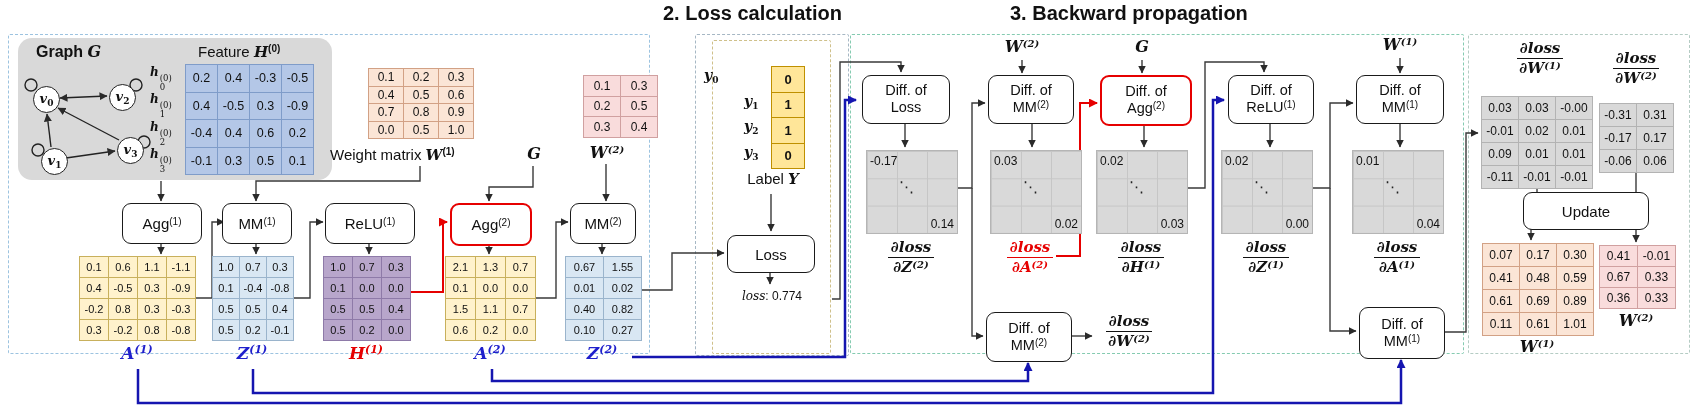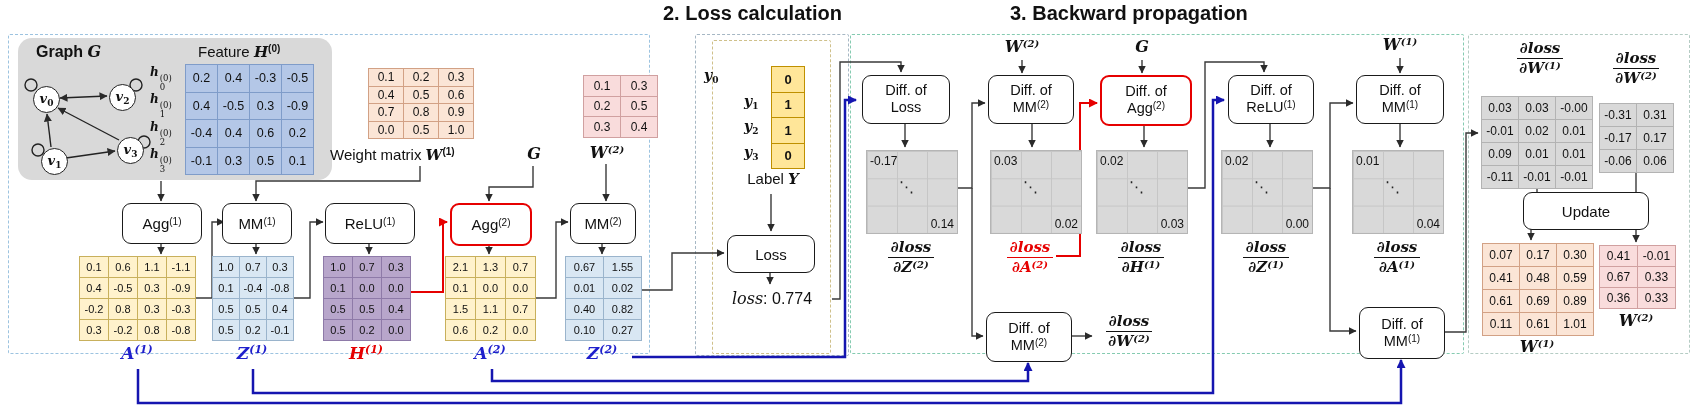--- a/index.html
+++ b/index.html
@@ -53,21 +53,21 @@
          display:flex;align-items:center;justify-content:center;z-index:2;
          font-family:"DejaVu Serif",serif;font-style:italic;font-weight:bold;font-size:13px}
   .gnode .sub{font-size:9px;vertical-align:-3px;font-style:normal}
   .rowlab{position:absolute;font-family:"DejaVu Serif",serif;font-style:italic;font-weight:bold;
           font-size:12px;z-index:2;white-space:nowrap}
   .stack{display:inline-flex;flex-direction:column;line-height:1;font-size:8.5px;font-weight:normal;
          font-style:normal;vertical-align:-5px;margin-left:1px}
   .ylab{position:absolute;font-family:"DejaVu Serif",serif;font-style:italic;font-weight:bold;
         font-size:14px;z-index:2}
   .ylab .sub{font-size:9px;vertical-align:-3px;font-style:normal}
-  .lossval{position:absolute;z-index:2;font-size:16px;white-space:nowrap;text-align:center}
+  .lossval{position:absolute;z-index:2;font-size:12px;white-space:nowrap;text-align:center}
   .lossval .w{font-family:"DejaVu Serif",serif;font-style:italic}
 </style>
 </head>
 <body>
 
 <div class="canvas">
 
   <div class="sec" style="left:8px;top:34px;width:640px;height:318px;border-color:#9cc3e0"></div>
   <div class="sec" style="left:695px;top:34px;width:152px;height:320px;border-color:#a6b7c4"></div>
   <div class="sec" style="left:712px;top:40px;width:117px;height:312px;border-color:#cfc08a"></div>

